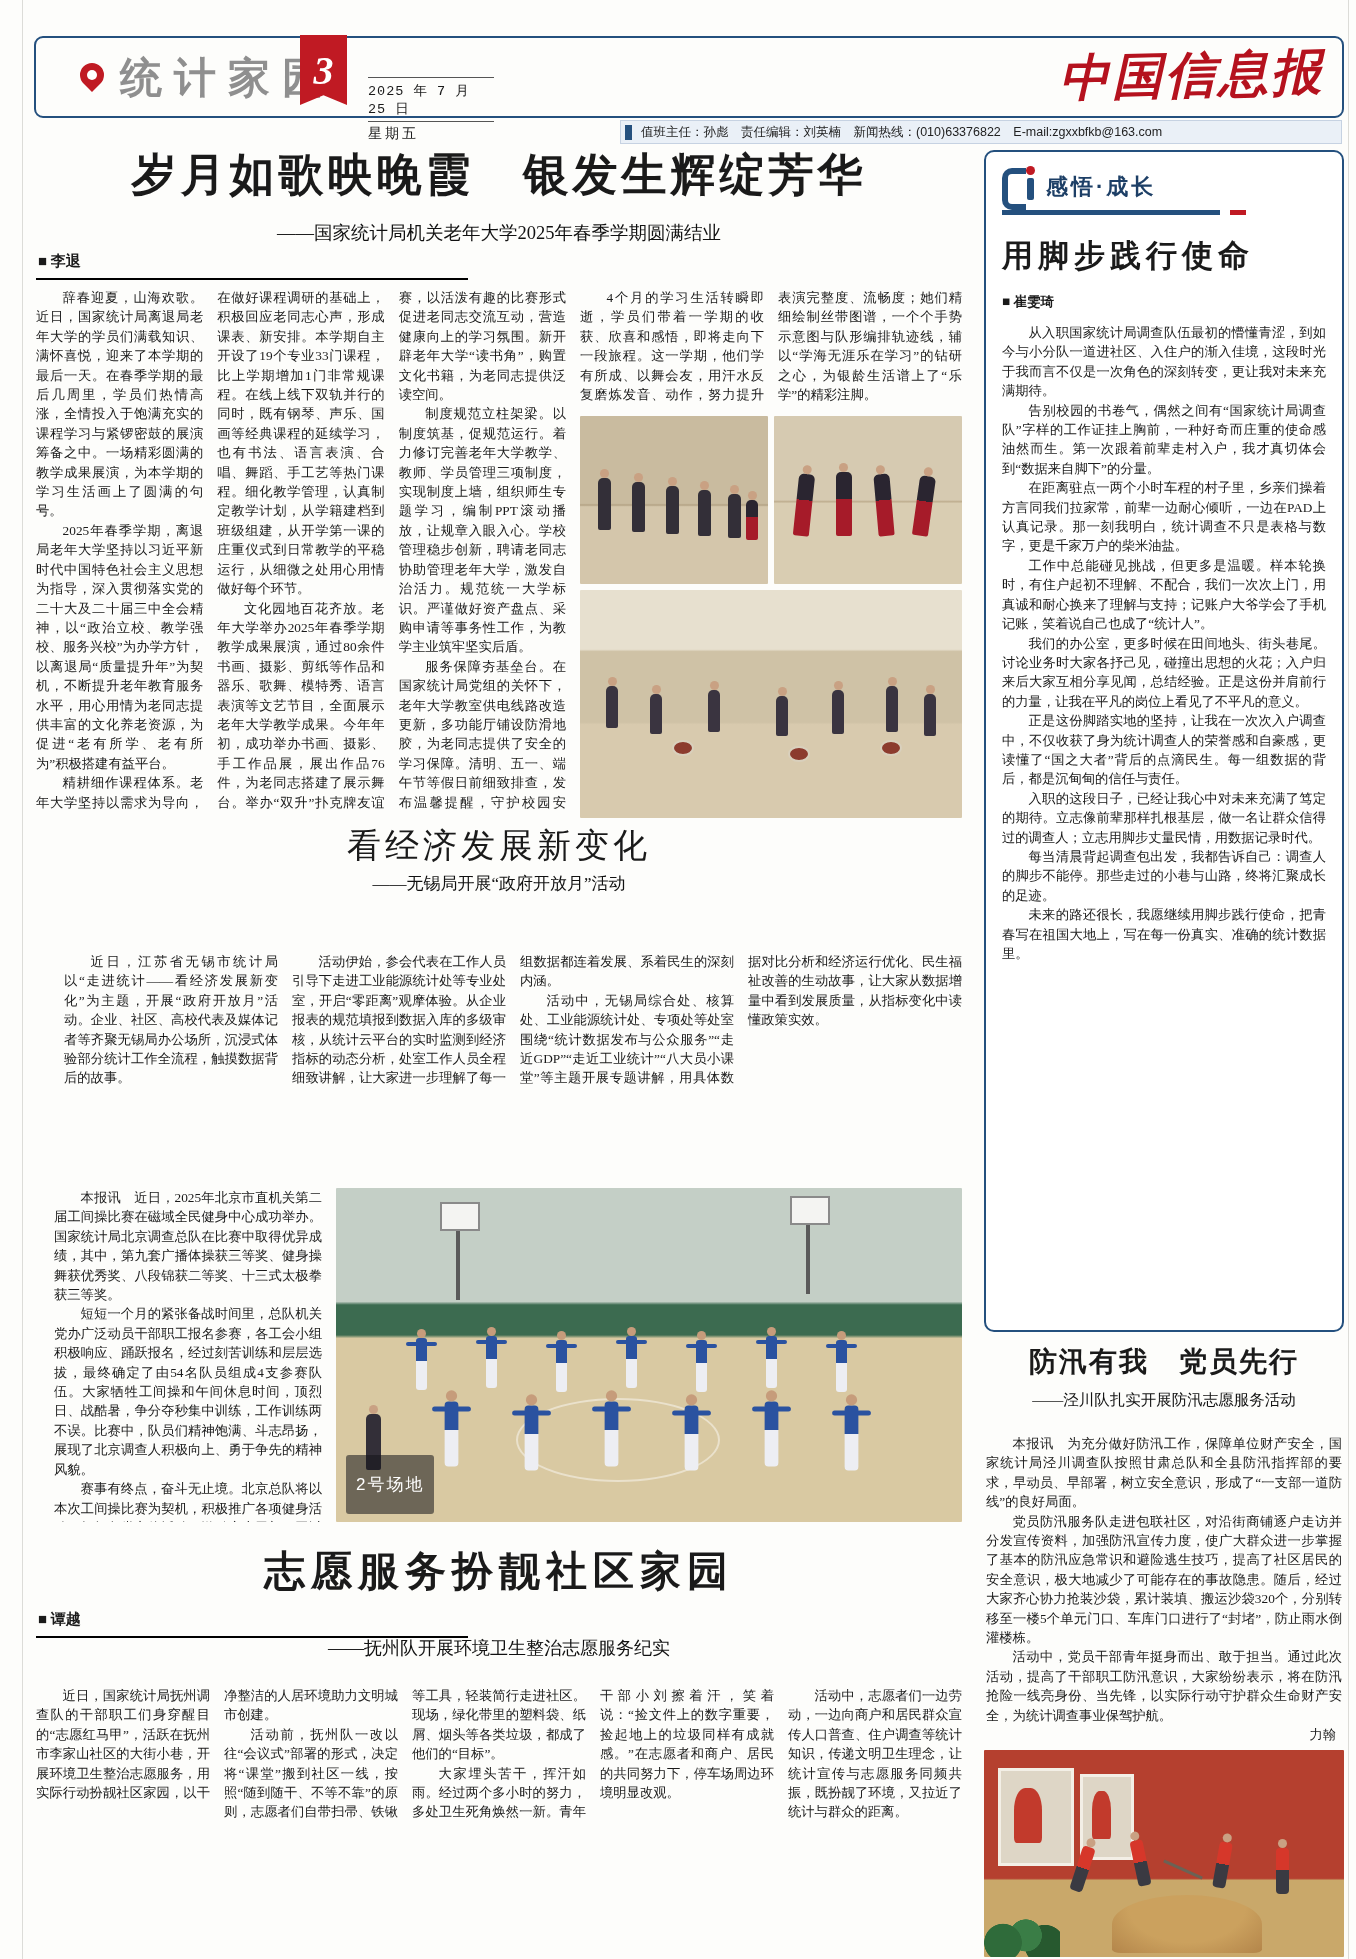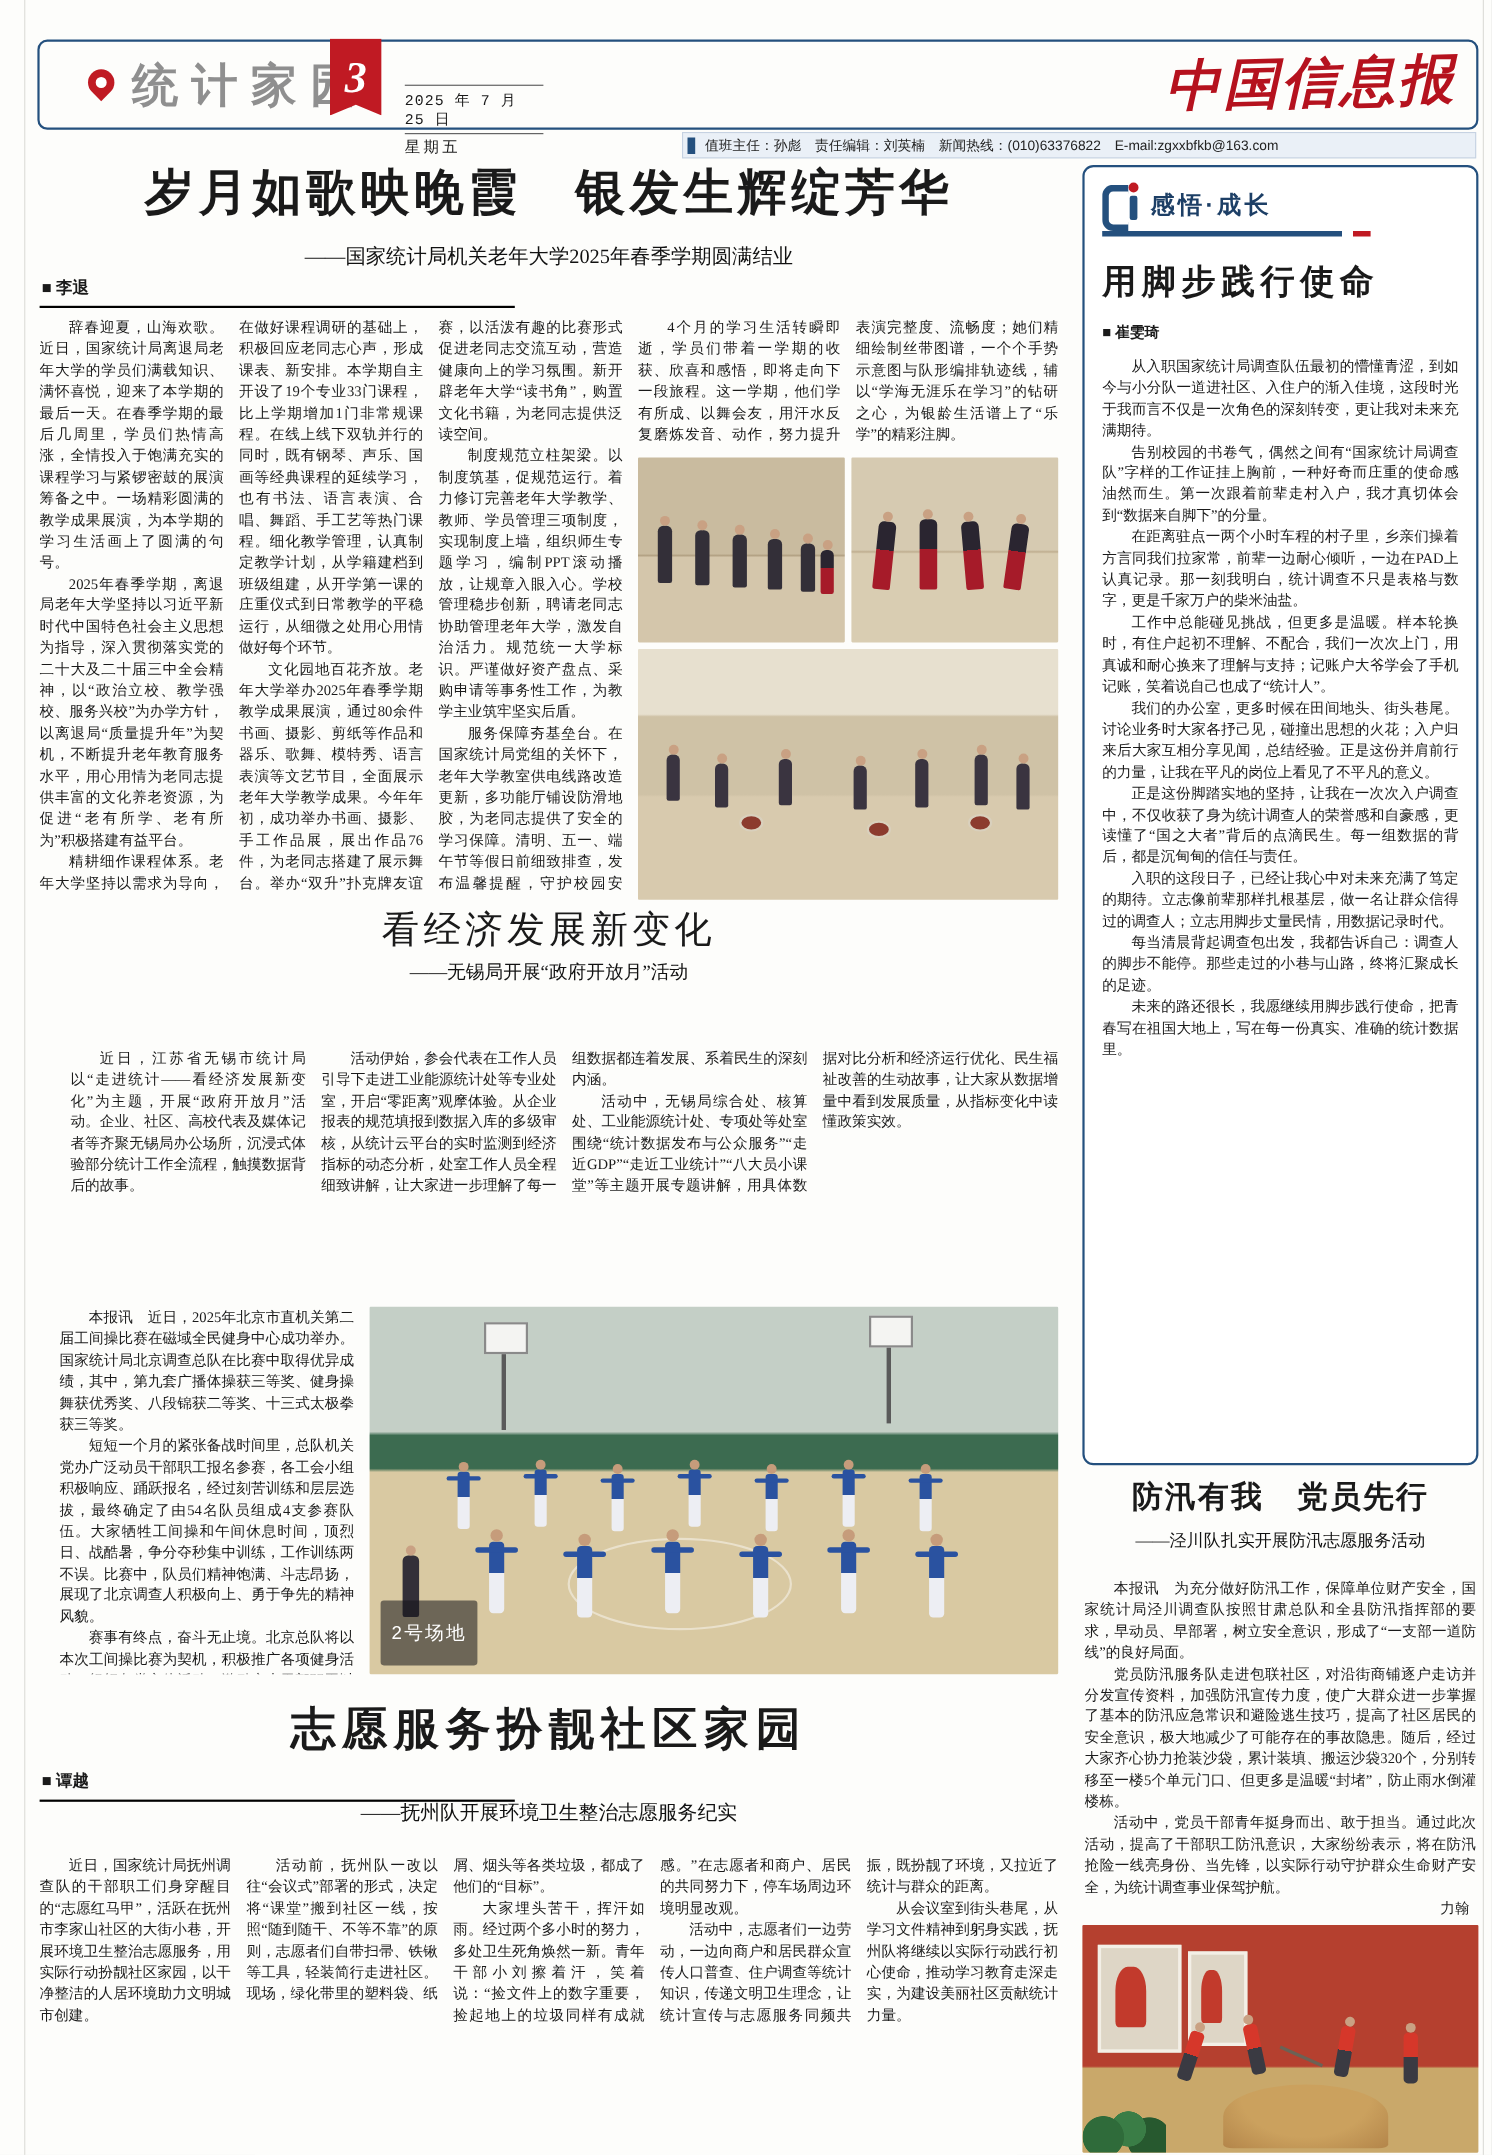--- a/index.html
+++ b/index.html
@@ -187,21 +187,20 @@
     </div>
 
     <div class="abs h-main" style="top:1398px;font-size:41px;font-weight:900;letter-spacing:6px;">志愿服务扮靓社区家园</div>
     <div class="abs h-sub" style="top:1458px;font-size:18px;margin-top:28px;">——抚州队开展环境卫生整治志愿服务纪实</div>
     <div class="abs byline" style="top:1460px;left:0;width:430px;">■ 谭越</div>
     <div class="abs cols" style="top:1536px;left:0;width:926px;height:272px;column-count:5;overflow:hidden;">
       <p class="bp">近日，国家统计局抚州调查队的干部职工们身穿醒目的“志愿红马甲”，活跃在抚州市李家山社区的大街小巷，开展环境卫生整治志愿服务，用实际行动扮靓社区家园，以干净整洁的人居环境助力文明城市创建。</p>
       <p class="bp">活动前，抚州队一改以往“会议式”部署的形式，决定将“课堂”搬到社区一线，按照“随到随干、不等不靠”的原则，志愿者们自带扫帚、铁锹等工具，轻装简行走进社区。现场，绿化带里的塑料袋、纸屑、烟头等各类垃圾，都成了他们的“目标”。</p>
       <p class="bp">大家埋头苦干，挥汗如雨。经过两个多小时的努力，多处卫生死角焕然一新。青年干部小刘擦着汗，笑着说：“捡文件上的数字重要，捡起地上的垃圾同样有成就感。”在志愿者和商户、居民的共同努力下，停车场周边环境明显改观。</p>
       <p class="bp">活动中，志愿者们一边劳动，一边向商户和居民群众宣传人口普查、住户调查等统计知识，传递文明卫生理念，让统计宣传与志愿服务同频共振，既扮靓了环境，又拉近了统计与群众的距离。</p>
-      <p class="bp">从会议室到街头巷尾，从学习文件精神到躬身实践，抚州队将继续以实际行动践行初心使命，推动学习教育走深走实，为建设美丽社区贡献统计力量。</p>
     </div>
   </div>
 
   <div class="abs" style="left:984px;top:150px;width:360px;height:1809px;">
 
     <div class="gbox">
       <div class="gb-head">
         <div class="ci">
           <div class="c"></div>
           <div class="dot"></div>
@@ -222,21 +221,21 @@
         <p class="bp">入职的这段日子，已经让我心中对未来充满了笃定的期待。立志像前辈那样扎根基层，做一名让群众信得过的调查人；立志用脚步丈量民情，用数据记录时代。</p>
         <p class="bp">每当清晨背起调查包出发，我都告诉自己：调查人的脚步不能停。那些走过的小巷与山路，终将汇聚成长的足迹。</p>
         <p class="bp">未来的路还很长，我愿继续用脚步践行使命，把青春写在祖国大地上，写在每一份真实、准确的统计数据里。</p>
       </div>
     </div>
 
     <div class="abs h-main" style="top:1196px;width:360px;font-size:28px;font-weight:900;letter-spacing:2px;">防汛有我　党员先行</div>
     <div class="abs h-sub" style="top:1240px;width:360px;font-size:15.5px;">——泾川队扎实开展防汛志愿服务活动</div>
     <div class="abs" style="top:1284px;left:2px;width:356px;height:310px;overflow:hidden;">
       <p class="bp">本报讯　为充分做好防汛工作，保障单位财产安全，国家统计局泾川调查队按照甘肃总队和全县防汛指挥部的要求，早动员、早部署，树立安全意识，形成了“一支部一道防线”的良好局面。</p>
-      <p class="bp">党员防汛服务队走进包联社区，对沿街商铺逐户走访并分发宣传资料，加强防汛宣传力度，使广大群众进一步掌握了基本的防汛应急常识和避险逃生技巧，提高了社区居民的安全意识，极大地减少了可能存在的事故隐患。随后，经过大家齐心协力抢装沙袋，累计装填、搬运沙袋320个，分别转移至一楼5个单元门口、但更多是温暖“封堵”，防止雨水倒灌楼栋。</p>
+      <p class="bp">党员防汛服务队走进包联社区，对沿街商铺逐户走访并分发宣传资料，加强防汛宣传力度，使广大群众进一步掌握了基本的防汛应急常识和避险逃生技巧，提高了社区居民的安全意识，极大地减少了可能存在的事故隐患。随后，经过大家齐心协力抢装沙袋，累计装填、搬运沙袋320个，分别转移至一楼5个单元门口、车库门口进行了“封堵”，防止雨水倒灌楼栋。</p>
       <p class="bp">活动中，党员干部青年挺身而出、敢于担当。通过此次活动，提高了干部职工防汛意识，大家纷纷表示，将在防汛抢险一线亮身份、当先锋，以实际行动守护群众生命财产安全，为统计调查事业保驾护航。</p>
       <p class="bp sig">力翰</p>
     </div>
 
     <div class="ph abs" style="top:1600px;left:0;width:360px;height:207px;background:
          linear-gradient(180deg,#b5402f 0 62%,#c9a86a 63% 100%);">
       <div class="mural" style="left:14px;top:18px;width:70px;height:92px;"></div>
       <div class="mural" style="left:96px;top:24px;width:48px;height:80px;"></div>
       <div class="pile" style="left:128px;bottom:4px;width:150px;height:58px;"></div>
       <div class="eman" style="left:92px;top:96px;transform:rotate(18deg);"></div>

